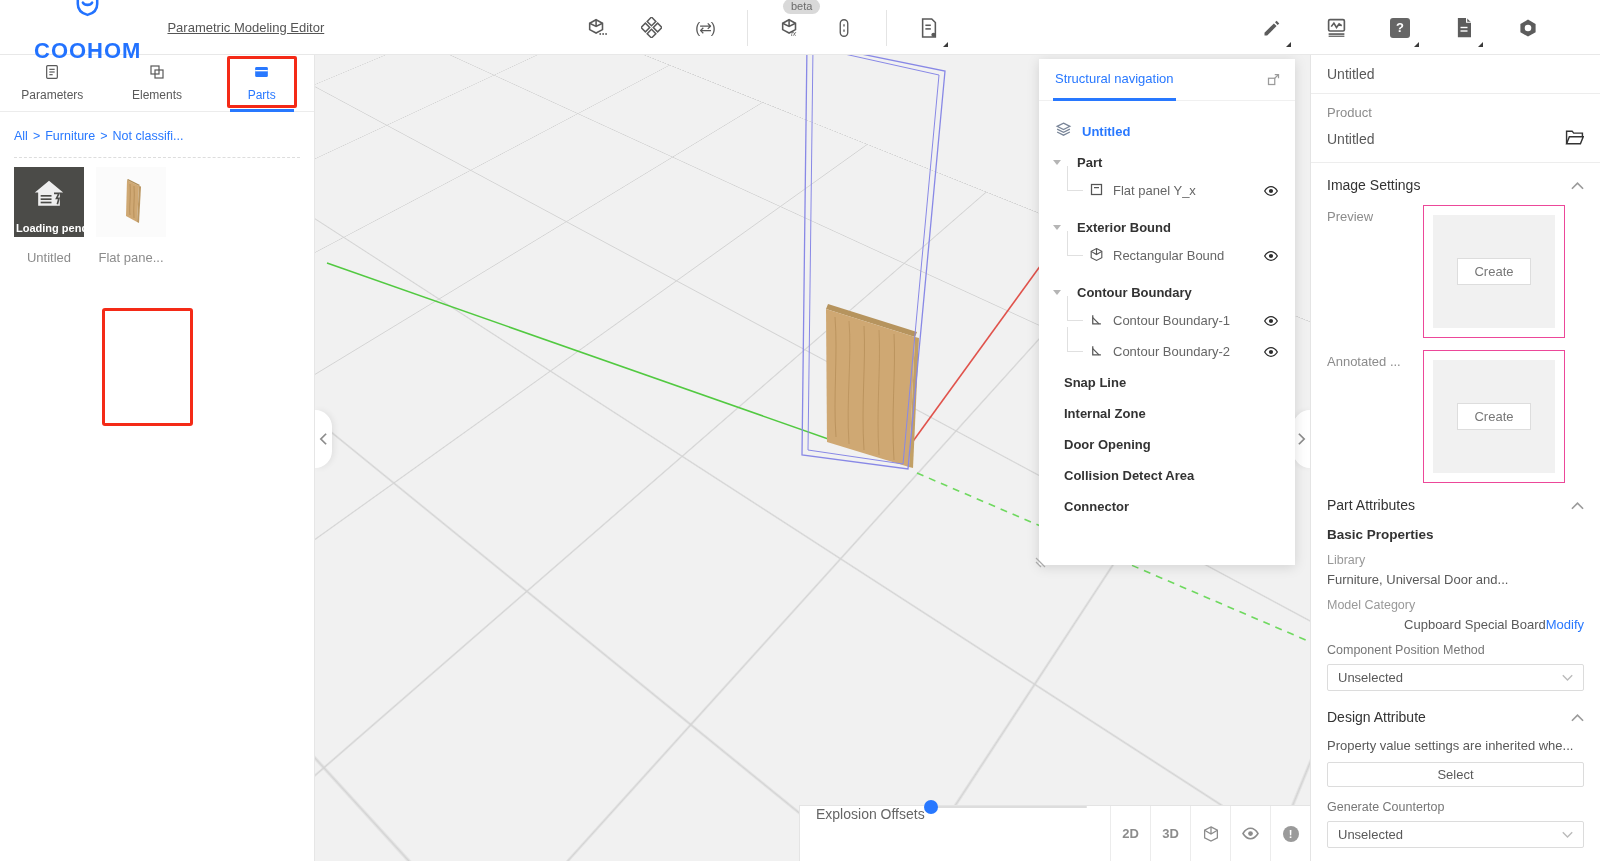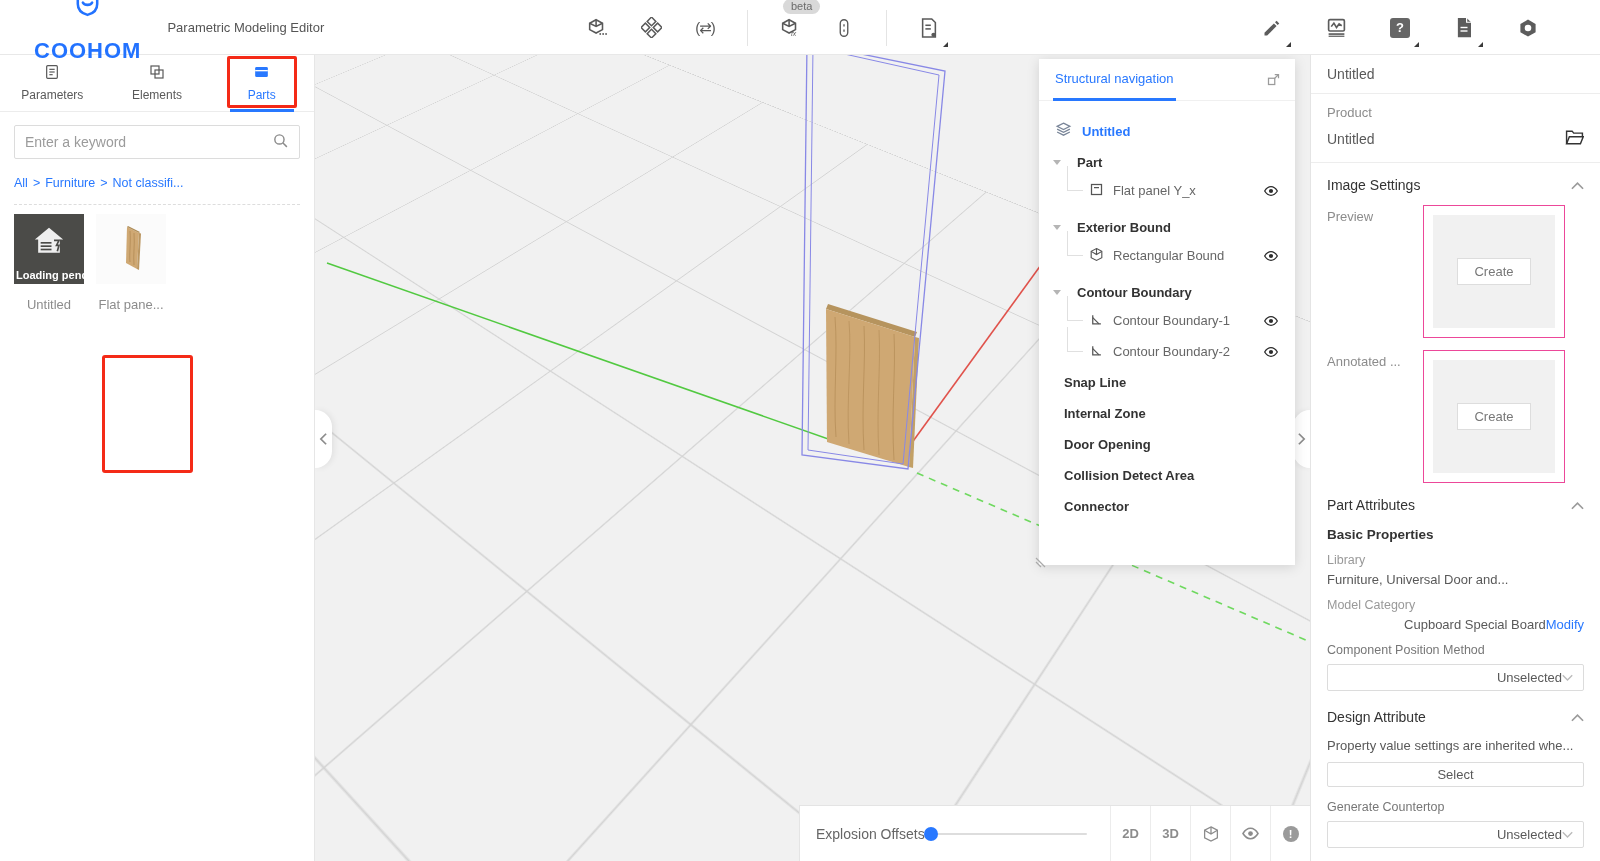--- a/index.html
+++ b/index.html
@@ -5,21 +5,21 @@
   * { margin:0; padding:0; box-sizing:border-box; }
   html,body { width:1600px; height:861px; overflow:hidden; background:#fff;
     font-family:"Liberation Sans", sans-serif; }
   .app { width:1600px; height:861px; display:flex; flex-direction:column; }
 
   
   .topbar { height:55px; min-height:55px; background:#fff; border-bottom:1px solid #e8e8e8;
     display:flex; align-items:center; position:relative; z-index:10; }
   .logo { display:flex; align-items:center; margin-left:34px; gap:17px;flex-direction:column; }
   .logo-text { font-size:22px; font-weight:bold; color:#2272ff; letter-spacing:1px; }
-  .app-title { margin-left:26px; font-size:13px; color:#555; }
+  .app-title { margin-left:26px; font-size:13px; color:#555;text-decoration:underline; }
   .hdr-center { position:absolute; left:585px; top:0; height:55px; display:flex; align-items:center; gap:30px; }
   .hdr-right  { position:absolute; right:60px; top:0; height:55px; display:flex; align-items:center; gap:40px; }
   .vdiv { width:1px; height:36px; background:#e4e4e4; }
   .hicon { width:24px; height:24px; display:flex; align-items:center; justify-content:center;
     color:#595959; position:relative; cursor:pointer; }
   .hicon svg { display:block; }
   .corner-caret:after { content:""; position:absolute; right:-7px; bottom:-7px;
     border-left:5px solid transparent; border-bottom:5px solid #3a3a3a; }
   .beta-wrap { position:relative; }
   .beta-badge { position:absolute; top:-17px; left:5px; background:#d9d9d9; color:#6b6b6b;
@@ -71,21 +71,21 @@
     background-size:140px 140px; }
   .scene { position:absolute; inset:0; width:100%; height:100%; pointer-events:none; }
 
   .handle { position:absolute; top:355px; width:17px; height:58px; background:#fff;
     display:flex; align-items:center; justify-content:center; z-index:4; cursor:pointer; }
   .handle-left  { left:0; border-radius:0 30px 30px 0; box-shadow:2px 0 6px rgba(0,0,0,.07); }
   .handle-right { right:0; border-radius:30px 0 0 30px; box-shadow:-2px 0 6px rgba(0,0,0,.07); }
 
   .vp-bottom { position:absolute; left:484px; right:0; bottom:0; height:56px; background:#fff;
     border-top:1px solid #e4e4e4; border-left:1px solid #e4e4e4; display:flex; align-items:stretch; z-index:4; }
-  .explosion { flex:1; display:flex; align-items:center; padding:0 16px; gap:2px; }
+  .explosion { flex:1; display:flex; align-items:flex-start; padding:0 16px; gap:2px; }
   .exp-label { font-size:14px; color:#666; white-space:nowrap; }
   .slider { position:relative; width:160px; height:2px; background:#ddd; border-radius:1px; cursor:pointer; }
   .slider-dot { position:absolute; left:-3px; top:-6px; width:14px; height:14px; border-radius:50%;
     background:#2878ff; cursor:pointer; }
   .vp-btn { width:40px; display:flex; align-items:center; justify-content:center;
     border-left:1px solid #ececec; font-size:13px; color:#8c8c8c; font-weight:bold; cursor:pointer; }
   .warn-circle { width:16px; height:16px; border-radius:50%; background:#9a9a9a; color:#fff;
     font-size:11px; font-weight:bold; display:flex; align-items:center; justify-content:center; }
 
   
@@ -130,21 +130,21 @@
   .create-inner { background:#f1f1f1; width:100%; height:100%; display:flex; align-items:center;
     justify-content:center; }
   .create-btn { background:#fff; border:1px solid #ddd; padding:5px 16px; font-size:13px;
     color:#777; cursor:pointer; }
   .attr-lbl { color:#999; margin-top:11px; font-size:12.5px; }
   .attr-val { color:#595959; margin-top:5px; font-size:13px; }
   .attr-val-row { display:flex; justify-content:flex-end; align-items:center; margin-top:5px; }
   .modify-link { color:#2878ff; font-size:13px; cursor:pointer; }
   .basic-title { font-weight:bold; color:#333; margin-top:14px; font-size:13.5px; }
   .select-box { margin-top:7px; height:27px; border:1px solid #dcdcdc; border-radius:2px;
-    display:flex; align-items:center; justify-content:flex-end; padding:4px 10px;
+    display:flex; align-items:center; justify-content:space-between; padding:4px 10px;
     color:#595959; cursor:pointer; }
   .select-btn { margin-top:9px; height:25px; border:1px solid #dcdcdc; border-radius:2px;
     display:flex; align-items:center; justify-content:center; color:#595959; cursor:pointer; }
   .rp-note { color:#595959; margin-top:13px; font-size:13px; }
 </style>
 </head>
 <body>
 
 <div class="app">
 
@@ -273,29 +273,20 @@
                 <rect x="2.5" y="4.5" width="19" height="15" rx="2" fill="#2878ff"></rect>
                 <line x1="2.5" y1="10" x2="21.5" y2="10" stroke="#fff" stroke-width="2"></line>
               </svg>
           </span>
           <span>Parts</span>
         </div>
         <div class="tab-underline"></div>
         <div class="red-box-tabs"></div>
       </div>
 
-      <div class="search-wrap">
-        <input type="text" placeholder="Enter a keyword" style="">
-        <span>
-          <svg width="17" height="17" viewBox="0 0 24 24" fill="none" stroke="#8a8a8a" stroke-width="2">
-              <circle cx="10.5" cy="10.5" r="6.5"></circle>
-              <line x1="15.5" y1="15.5" x2="21" y2="21"></line>
-            </svg>
-        </span>
-      </div>
 
       <div class="breadcrumb">
         <span class="crumb">All</span>
         <span>&gt;</span>
         <span class="crumb">Furniture</span>
         <span>&gt;</span>
         <span class="crumb">Not classifi...</span>
       </div>
 
       <div class="dashed-sep"></div>

